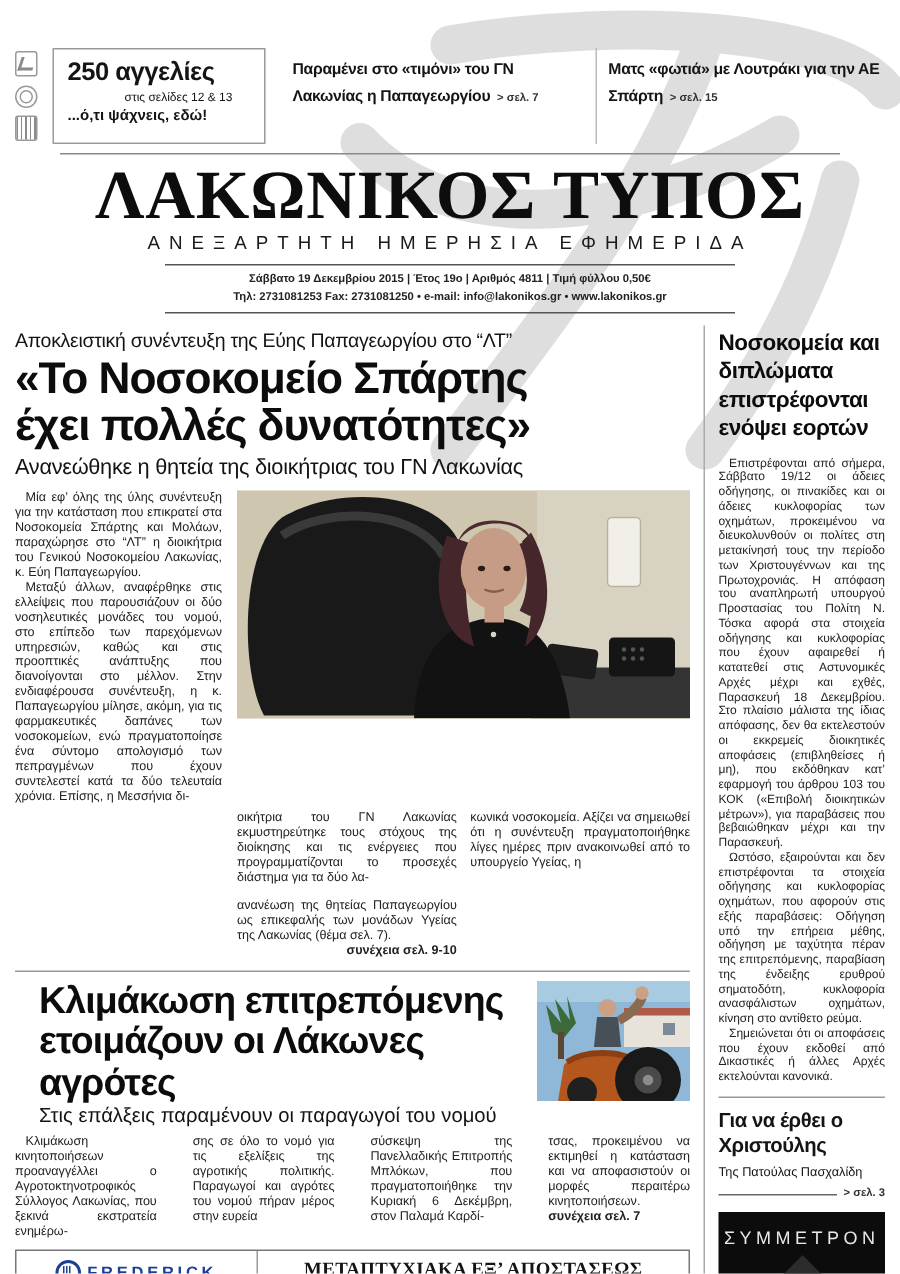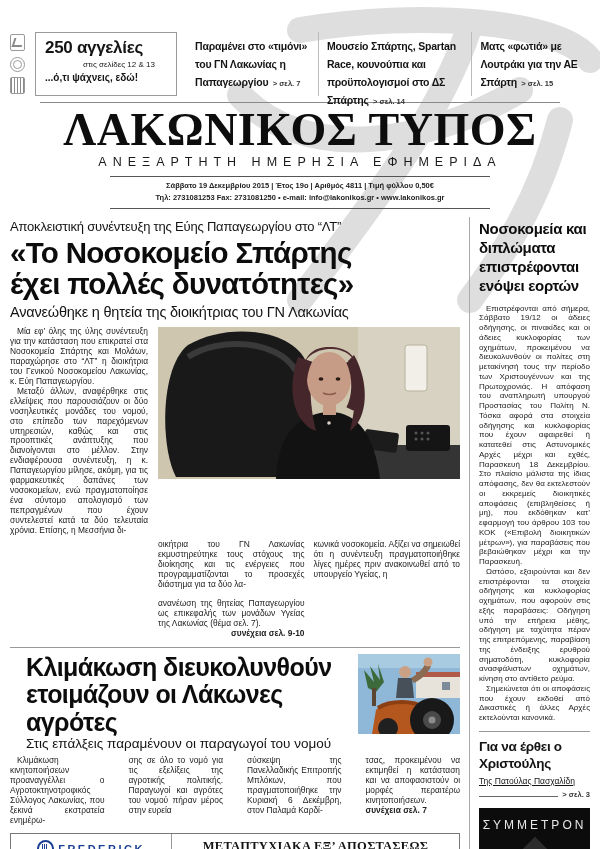--- a/index.html
+++ b/index.html
@@ -75,21 +75,21 @@
   .fred-ic::after{content:"";position:absolute;left:3px;top:2px;width:1px;height:5px;background:#1b3f94;box-shadow:2px 0 0 #1b3f94,4px 0 0 #1b3f94;}
   .fred-name{color:#1b3f94;font-weight:bold;font-size:11px;letter-spacing:2.5px;}
   .ad-right{flex:1;padding:5px 8px 3px;}
   .ad-title1{font-family:"Liberation Serif",serif;font-weight:bold;font-size:12.5px;text-align:center;letter-spacing:0.3px;}
 
   
   .side-title{font-size:15px;font-weight:bold;line-height:1.28;letter-spacing:-0.3px;margin:2px 0 8px;color:#0c0c0c;}
   .side-body p{font-size:8px;line-height:1.22;text-align:justify;margin:0;text-indent:7px;color:#222;}
   .side-divider{border:none;border-top:1px solid #999;margin:8px 0 7px;}
   .promo-title{font-size:13.5px;font-weight:bold;line-height:1.25;letter-spacing:-0.3px;}
-  .promo-byline{font-size:8.5px;margin-top:3px;text-decoration:underline;}
+  .promo-byline{font-size:8.5px;margin-top:3px;}
   .promo-pageline{display:flex;align-items:flex-end;gap:4px;margin-top:4px;}
   .promo-rule{flex:1;border-bottom:1px solid #666;margin-bottom:2px;}
   .symmetron{margin-top:9px;background:#0c0c0c;height:120px;position:relative;overflow:hidden;display:flex;flex-direction:column;justify-content:space-between;align-items:center;padding:10px 0 8px;}
   .diamond{position:absolute;left:50%;top:54%;transform:translate(-50%,-50%) rotate(45deg);}
   .d1{width:64px;height:64px;background:#2c2c2c;}
   .sym-name{position:relative;color:#e8e8e8;font-size:12px;letter-spacing:3px;display:flex;align-items:center;gap:5px;width:100%;justify-content:center;}
   .sym-name::before,.sym-name::after{content:"";height:1px;background:#888;flex:0 0 12px;}
 
   
   svg{display:block;}
@@ -117,24 +117,20 @@
       <div class="mini-ic bars"></div>
     </div>
     <div class="ads-box">
       <div class="ads-title">250 αγγελίες</div>
       <div class="ads-line2">στις σελίδες 12 &amp; 13</div>
       <div class="ads-line3">...ό,τι ψάχνεις, εδώ!</div>
     </div>
     <div class="teaser" style="flex:1.05">
       <span class="teaser-text">Παραμένει στο «τιμόνι» του ΓΝ Λακωνίας η Παπαγεωργίου</span>
       <span class="pageref">&gt; σελ. 7</span>
-    </div>
-    <div class="teaser" style="flex:1.25">
-      <span class="teaser-text">Μουσείο Σπάρτης, Spartan Race, κουνούπια και προϋπολογισμοί στο ΔΣ Σπάρτης</span>
-      <span class="pageref">&gt; σελ. 14</span>
     </div>
     <div class="teaser" style="flex:1">
       <span class="teaser-text">Ματς «φωτιά» με Λουτράκι για την ΑΕ Σπάρτη</span>
       <span class="pageref">&gt; σελ. 15</span>
     </div>
   </div>
 
   <hr class="rule-top">
 
   <div class="masthead">
@@ -205,21 +201,21 @@
           </div>
         </div>
       </div>
 
       <hr class="art-divider">
 
       <div>
         <div class="farm-head">
           <div class="farm-left">
             <div class="farm-headline">
-              <div>Κλιμάκωση διευκολυνθούν</div>
+              <div>Κλιμάκωση επιτρεπόμενης</div>
               <div>ετοιμάζουν οι Λάκωνες αγρότες</div>
             </div>
             <div class="farm-subhead">Στις επάλξεις παραμένουν οι παραγωγοί του νομού</div>
           </div>
           <div class="farm-photo">
             <svg width="102" height="80" viewBox="0 0 102 80">
               <rect width="102" height="80" fill="#8fb8d8"></rect>
               <rect y="0" width="102" height="14" fill="#a9cbe2"></rect>
               <rect x="58" y="22" width="44" height="22" fill="#e8e3da"></rect>
               <rect x="58" y="18" width="44" height="5" fill="#b05a4a"></rect>

